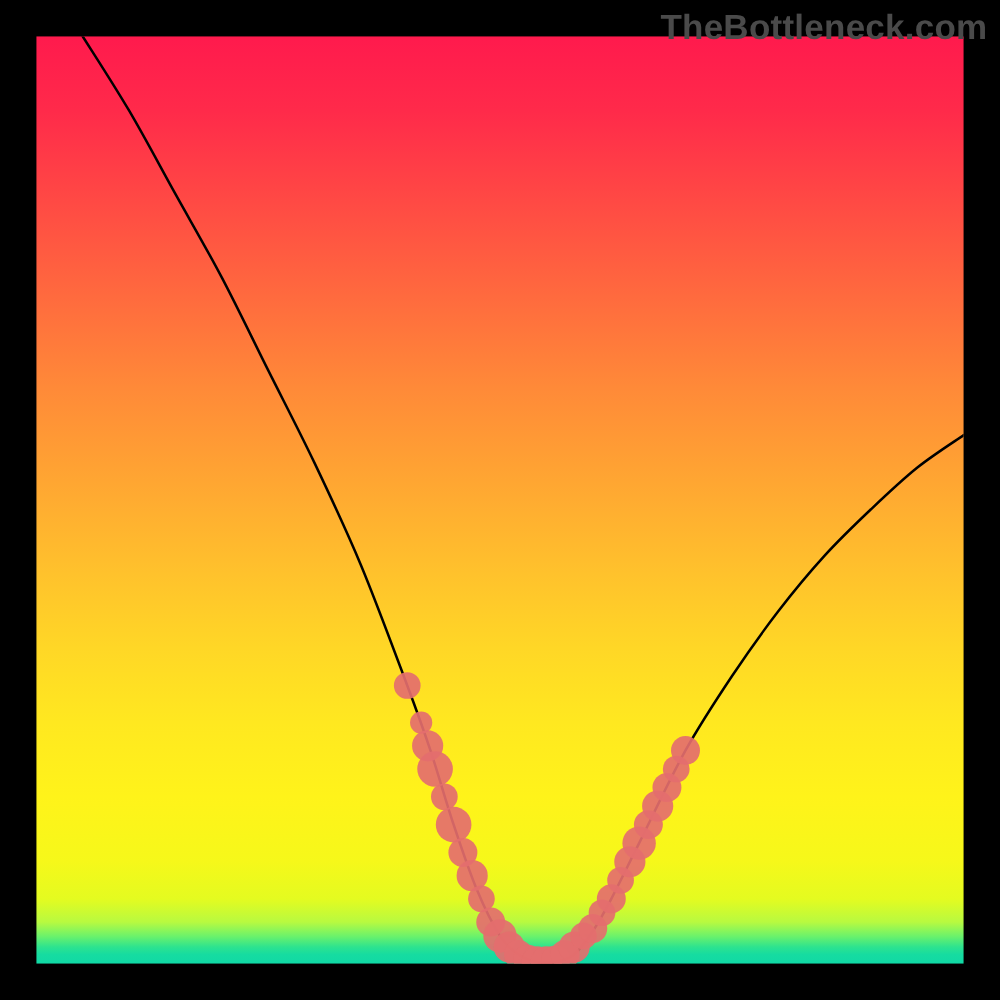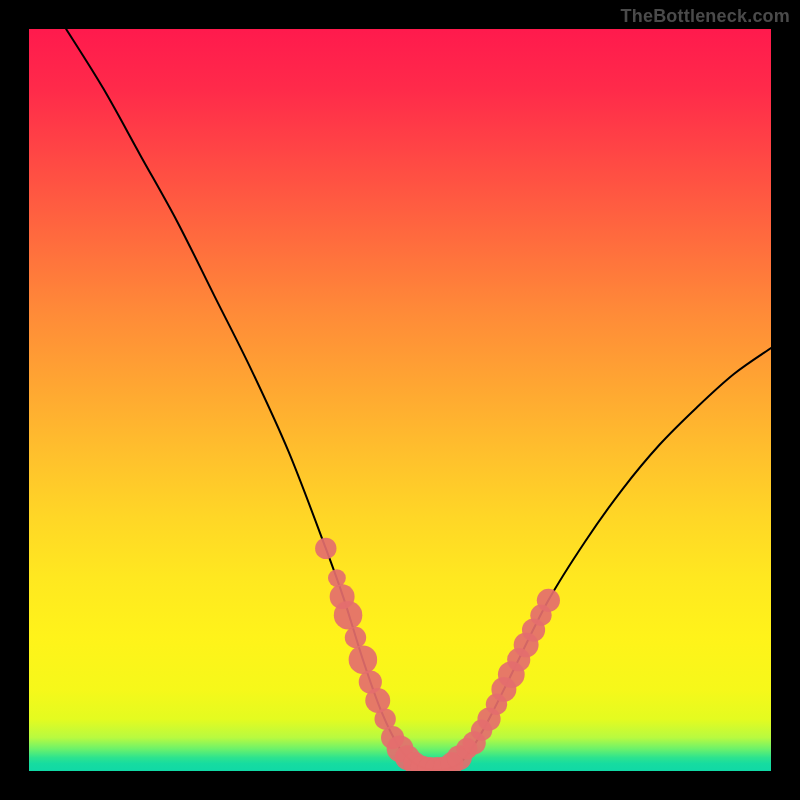--- a/index.html
+++ b/index.html
@@ -48,21 +48,21 @@
       #2de38f 98.2%,
       #16dca0 99%,
       #10d9a6 100%
     );
   }
   .watermark {
     position: absolute;
     top: 6px;
     right: 10px;
     color: #4a4a4a;
-    font-size: 18px;
+    font-size: 28px;
     font-weight: 600;
     letter-spacing: 0.2px;
     user-select: none;
   }
   svg.curve {
     position: absolute;
     inset: 0;
   }
 </style>
 </head>

